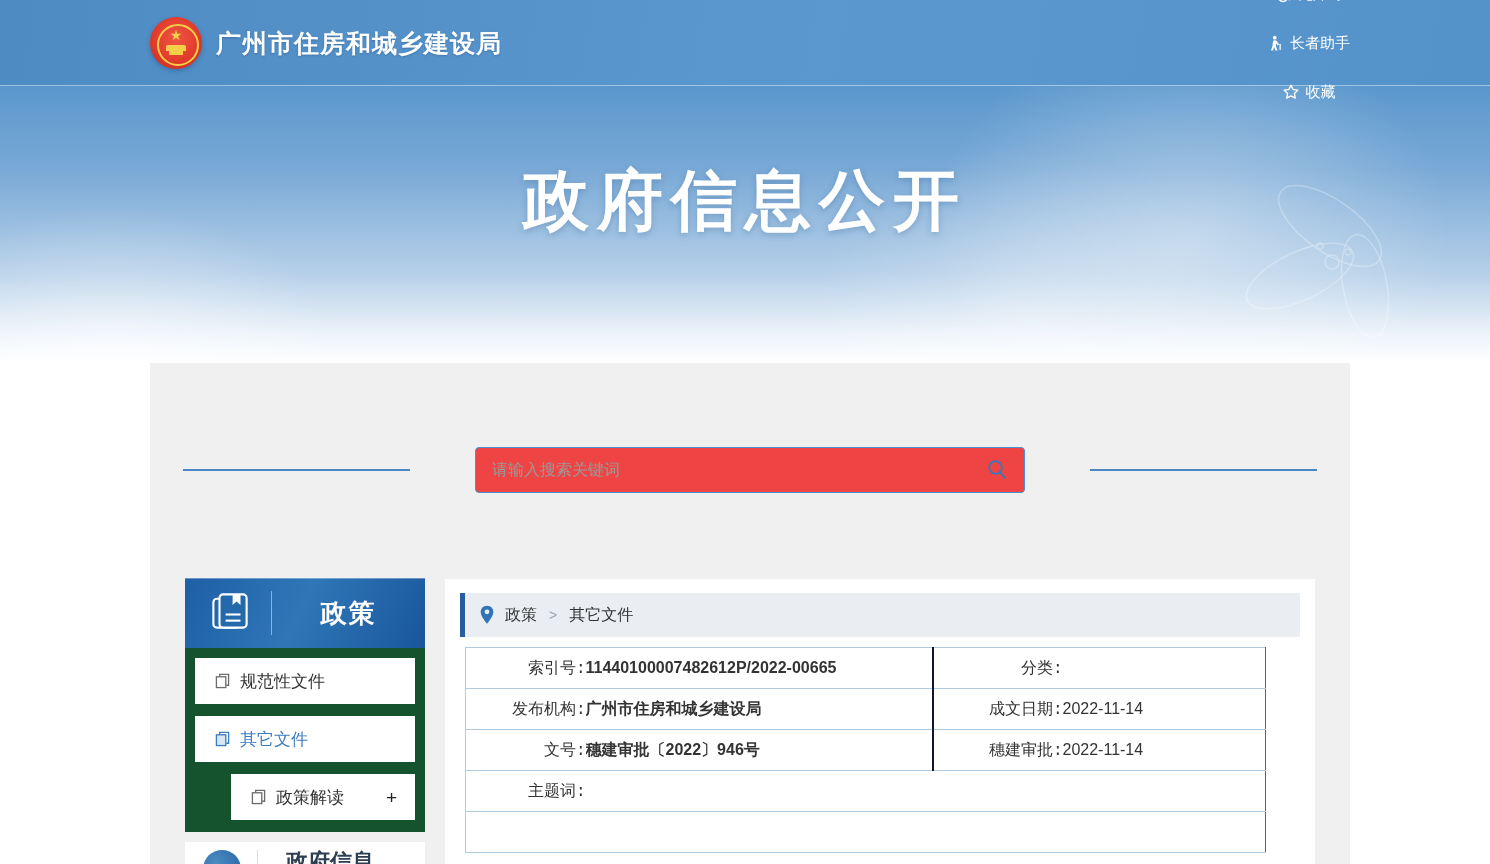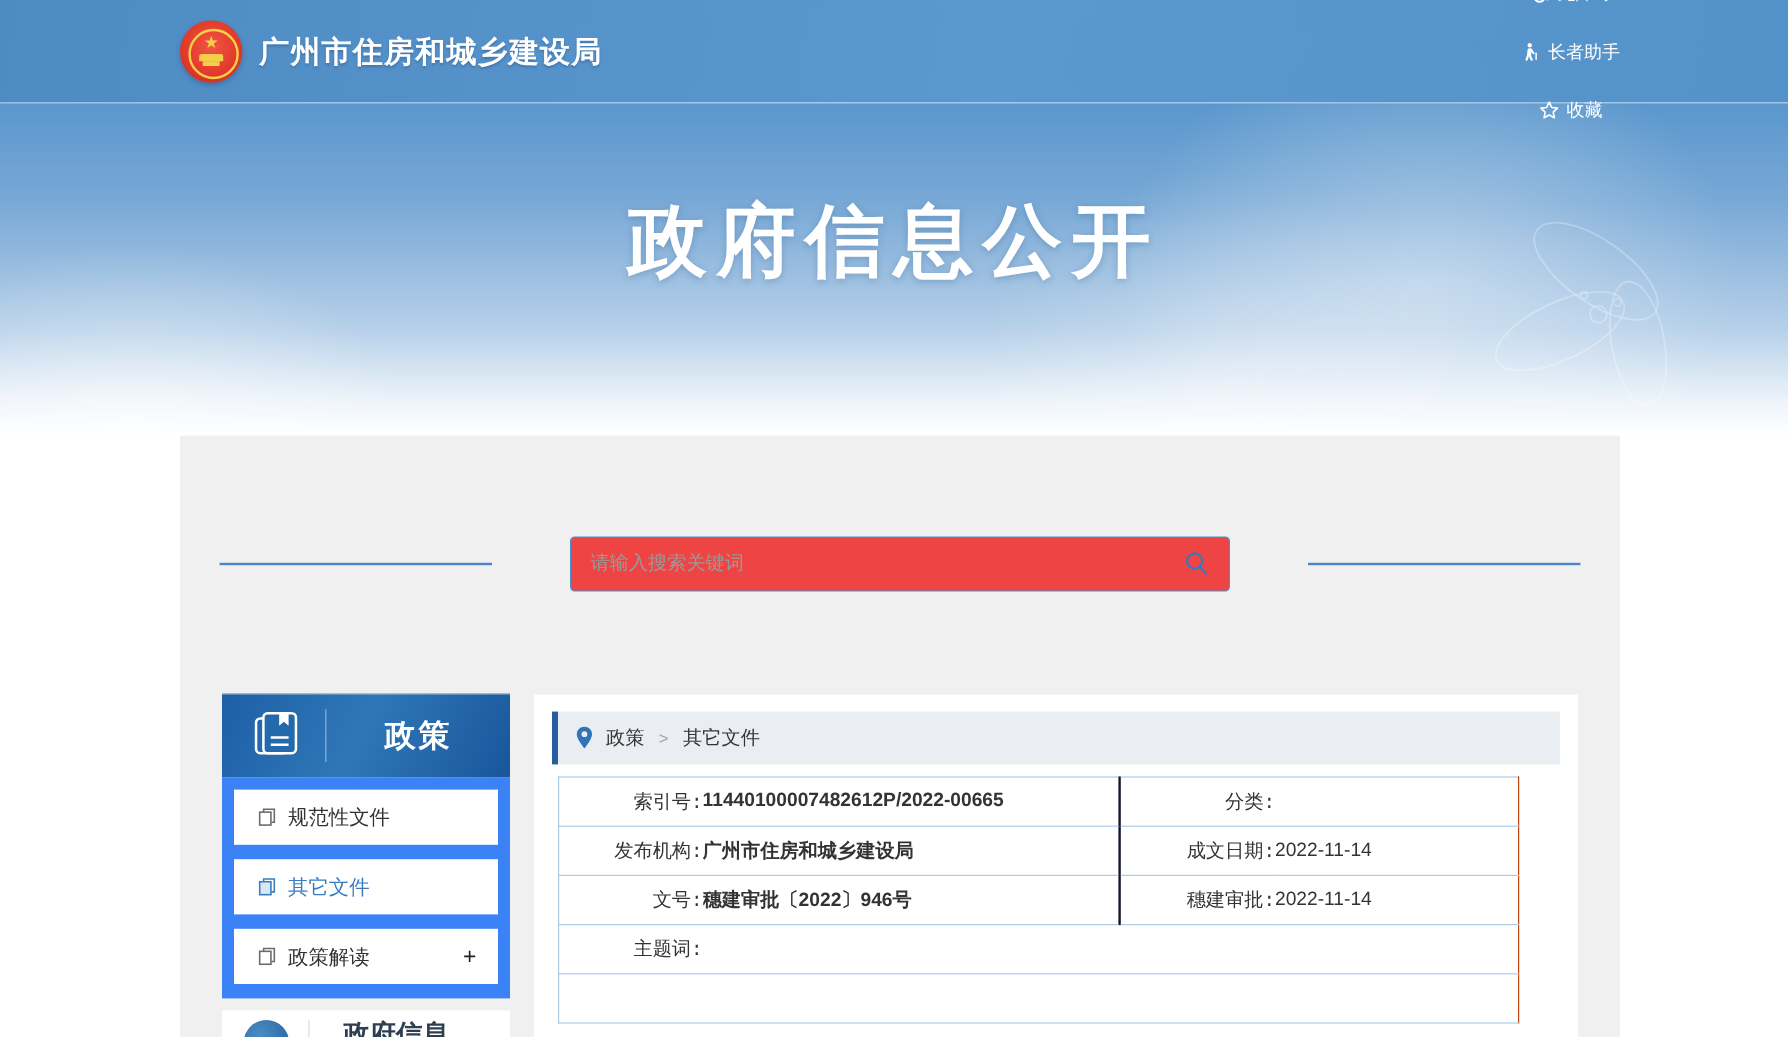--- a/index.html
+++ b/index.html
@@ -68,24 +68,24 @@
 
   
   .sidebar { position:absolute; left:35px; top:215px; width:240px; }
   .side-header { height:70px; display:flex; align-items:center;
     background:linear-gradient(115deg,#1e5fa6 0%,#2f77b7 48%,#19569b 100%);
     box-shadow:inset 0 1px 0 rgba(255,255,255,.35); padding-left:24px; }
   .side-header .divider { width:1px; height:44px; background:rgba(255,255,255,.45);
     margin:0 0 0 20px; }
   .side-header-title { color:#fff; font-size:26px; font-weight:bold; letter-spacing:2px;
     flex:1; text-align:center; }
-  .side-menu { background:#3b82f6; padding:10px 10px 12px 10px; }
+  .side-menu { background:#14532d; padding:10px 10px 12px 10px; }
   .side-item { height:46px; background:#fff; display:flex; align-items:center;
     padding:0 18px 0 20px; margin-bottom:12px; cursor:pointer; font-size:17px; color:#333; }
-  .side-item:last-child { margin-bottom:0; }
+  .side-item:last-child { margin-bottom:0;margin-left:36px; }
   .side-item .doc { margin-right:10px; display:flex; }
   .side-item.active { color:#3a7cc0; }
   .side-item .plus { margin-left:auto; font-size:19px; color:#222; line-height:1; }
   .side-block2 { margin-top:10px; height:80px; background:#fff; display:flex;
     align-items:flex-start; padding:6px 0 0 18px; }
   .side-block2 .circle { width:38px; height:38px; border-radius:50%; margin-top:2px;
     background:radial-gradient(circle at 35% 35%, #4c8cc4, #215e9f); flex:0 0 auto; }
   .side-block2 .divider2 { width:1px; height:52px; background:#d5dce3; margin:2px 0 0 16px; }
   .side-block2-title { font-size:22px; font-weight:bold; color:#2c3e50; line-height:1.25;
     width:100px; margin-left:22px; text-align:center; }

